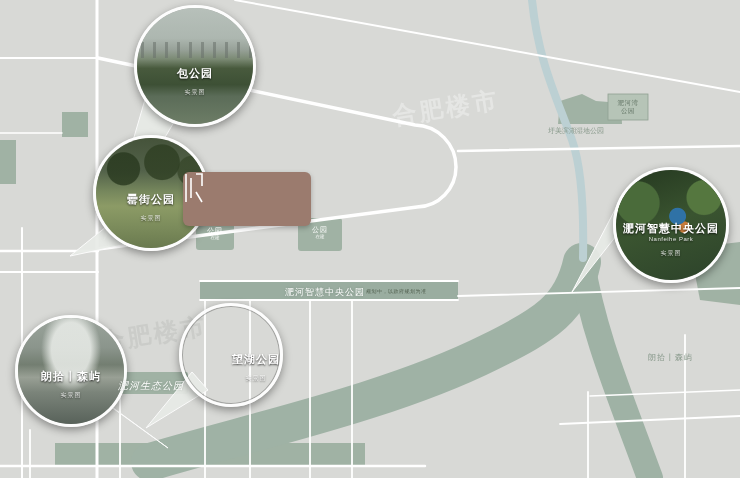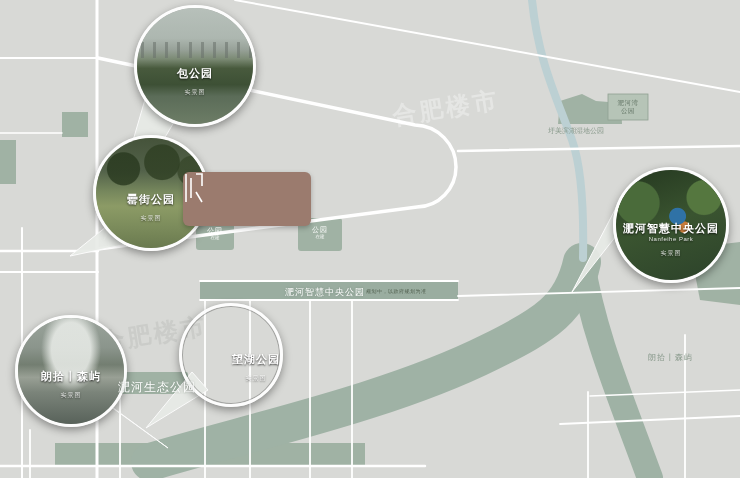--- a/index.html
+++ b/index.html
@@ -182,21 +182,21 @@
     <div class="n">在建</div>
   </div>
   <div class="patch-label" style="left:298px;top:226px;width:44px;">
     <div class="t">公园</div>
     <div class="n">在建</div>
   </div>
 
   <div class="maplabel lbl-white" style="left:255px;top:286px;font-size:9px;letter-spacing:1px;margin-left:30px;">淝河智慧中央公园</div>
   <div class="band-note" style="left:366px;top:288px;">规划中，以政府规划为准</div>
 
-  <div class="maplabel lbl-white" style="left:118px;top:379px;font-size:12px;letter-spacing:1px;">淝河生态公园</div>
+  <div class="maplabel lbl-white" style="left:118px;top:379px;font-size:10px;letter-spacing:1px;font-style:italic;">淝河生态公园</div>
 
   <div class="maplabel lbl-green" style="left:648px;top:352px;font-size:8px;letter-spacing:1px;">朗拾丨森屿</div>
 
   <div class="maplabel lbl-green" style="left:548px;top:126px;font-size:7px;">圩美滨湖湿地公园</div>
 
   <div class="box-label">
     <div>淝河湾</div>
     <div>公园</div>
   </div>
 

